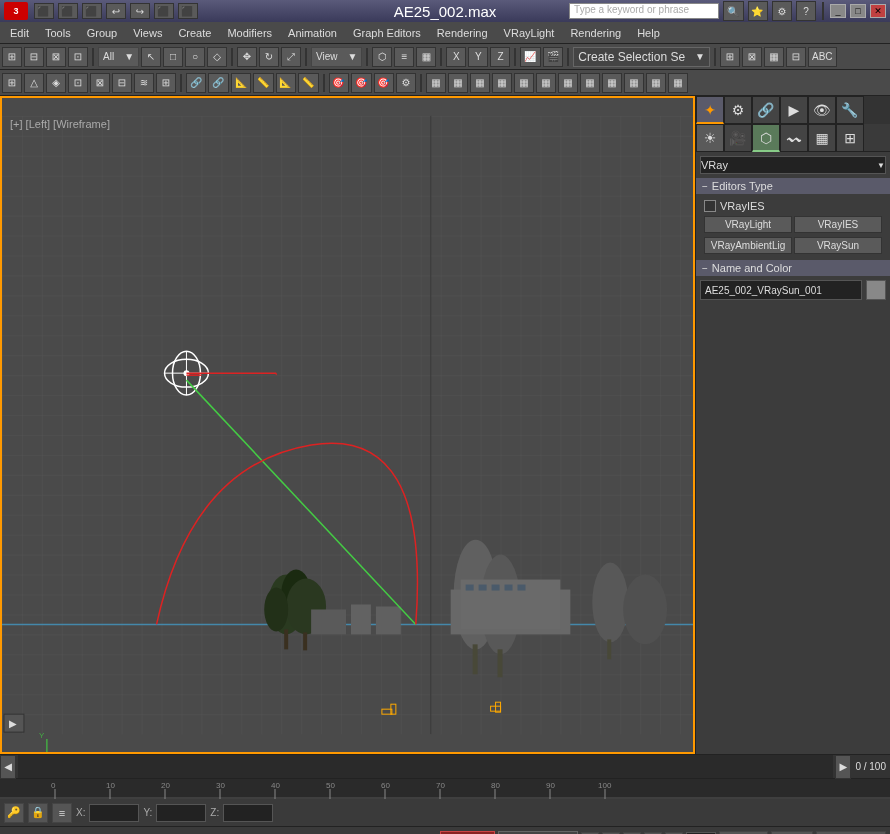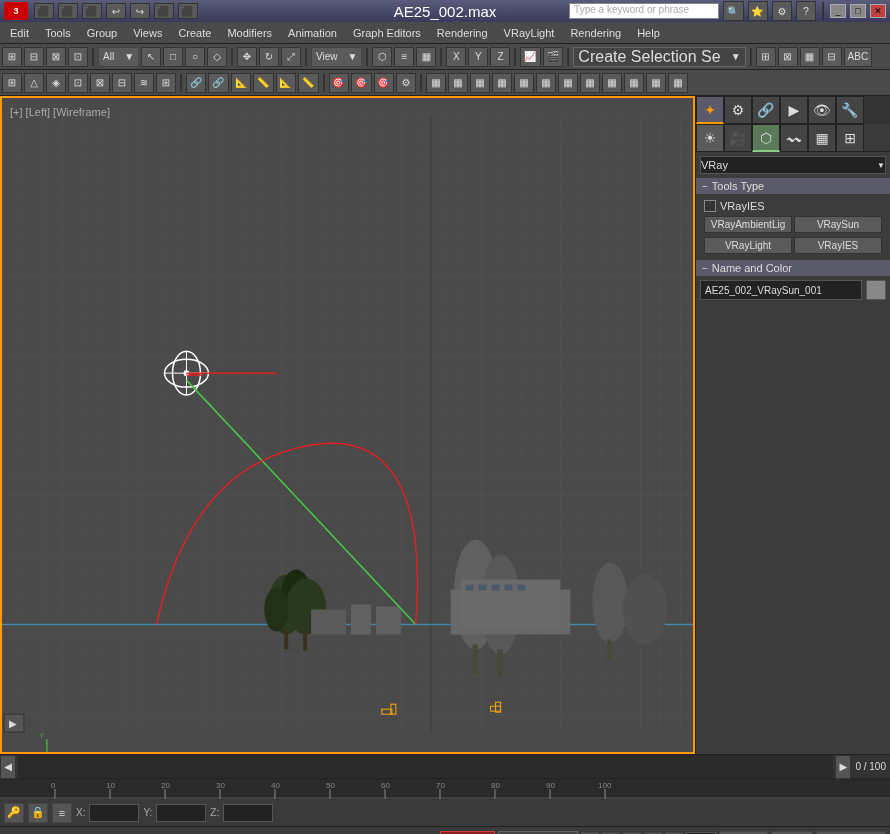--- a/index.html
+++ b/index.html
@@ -24,21 +24,21 @@
     .tb-dropdown { height: 20px; background: #5a5a5a; border: 1px solid #444; color: #ddd; font-size: 10px; padding: 0 4px; cursor: pointer; display: flex; align-items: center; gap: 10px; }
 
     
     #toolbar2 { height: 26px; background: #4a4a4a; display: flex; align-items: center; padding: 0 2px; border-bottom: 1px solid #222; gap: 2px; }
 
     
     #main { display: flex; height: calc(834px - 22px - 22px - 26px - 26px - 24px - 28px - 28px); }
 
     
     #viewport { flex: 1; background: #555; position: relative; border: 2px solid #f90; overflow: hidden; }
-    #viewport-label { position: absolute; top: 8px; left: 8px; color: #aaa; font-size: 11px; z-index: 10; }
+    #viewport-label { position: absolute; top: 20px; left: 8px; color: #aaa; font-size: 11px; z-index: 10; }
     .vp-content { width: 100%; height: 100%; position: relative; background: #4a4a4a; }
 
     
     #rightpanel { width: 195px; background: #3c3c3c; border-left: 1px solid #222; display: flex; flex-direction: column; }
     .panel-tabs { display: flex; height: 28px; background: #333; }
     .panel-tab { width: 28px; height: 28px; background: #444; border: 1px solid #222; display: flex; align-items: center; justify-content: center; cursor: pointer; font-size: 14px; }
     .panel-tab.active { background: #5a5a7a; border-bottom: 2px solid #f90; }
 
     .panel-section { background: #3c3c3c; }
     .panel-section-header { background: #5a5a6a; padding: 2px 6px; font-size: 11px; color: #ddd; display: flex; align-items: center; gap: 4px; cursor: pointer; }
@@ -161,21 +161,21 @@
   <div class="tb-btn">▦</div>
   <div class="tb-separator"></div>
   <div class="tb-btn">X</div>
   <div class="tb-btn">Y</div>
   <div class="tb-btn">Z</div>
   <div class="tb-separator"></div>
   <div class="tb-btn">📈</div>
   <div class="tb-btn">🎬</div>
   <div class="tb-separator"></div>
   <div class="tb-dropdown" style="min-width:120px; background:#444; border:1px solid #666;">
-    <span style="font-size:16px;">Create Selection Se</span>
+    <span style="font-size:12px;">Create Selection Se</span>
     <span>▼</span>
   </div>
   <div class="tb-separator"></div>
   <div class="tb-btn">⊞</div>
   <div class="tb-btn">⊠</div>
   <div class="tb-btn">▦</div>
   <div class="tb-btn">⊟</div>
   <div class="tb-btn">ABC</div>
 </div>
 
@@ -329,34 +329,34 @@
     </div>
 
     <div class="vray-dropdown">
       <span>VRay</span>
       <span class="arrow">▼</span>
     </div>
 
     <div class="panel-section">
       <div class="panel-section-header">
         <span class="collapse-btn">−</span>
-        <span>Tools Type</span>
+        <span>Editors Type</span>
       </div>
       <div class="obj-type-grid">
         <div class="autogrid-row">
           <div class="checkbox"></div>
           <span>VRayIES</span>
         </div>
         <div class="btn-row">
+          <div class="obj-btn">VRayLight</div>
+          <div class="obj-btn">VRayIES</div>
+        </div>
+        <div class="btn-row">
           <div class="obj-btn">VRayAmbientLig</div>
           <div class="obj-btn">VRaySun</div>
-        </div>
-        <div class="btn-row">
-          <div class="obj-btn">VRayLight</div>
-          <div class="obj-btn">VRayIES</div>
         </div>
       </div>
     </div>
 
     <div class="panel-section">
       <div class="panel-section-header">
         <span class="collapse-btn">−</span>
         <span>Name and Color</span>
       </div>
       <div class="name-color-row">

